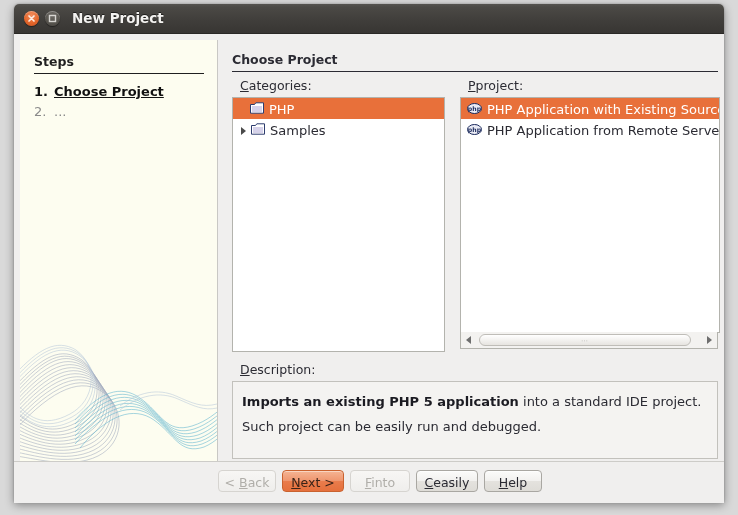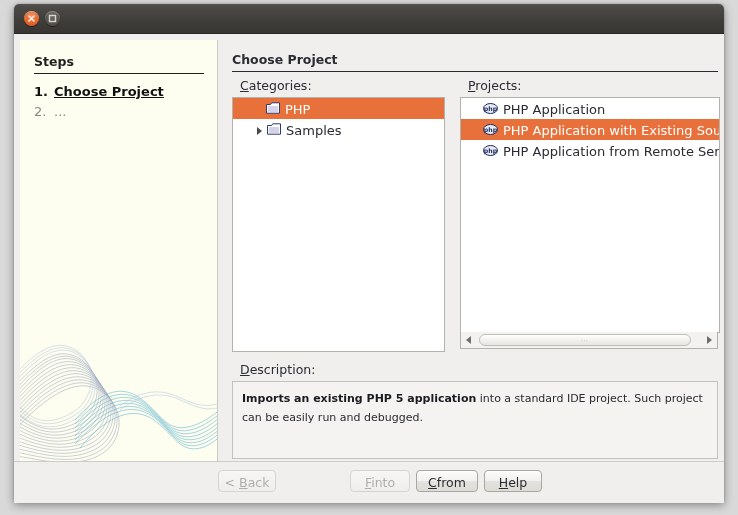--- a/index.html
+++ b/index.html
@@ -119,21 +119,21 @@
     overflow: hidden;
   }
   #categories-box { left: 8px; top: 57px; width: 211px; height: 253px; }
   #projects-box  { left: 236px; top: 57px; width: 258px; height: 234px; }
 
   .lrow {
     position: relative;
     height: 21px; line-height: 21px;
     font-size: 13px; color: #2b2b33;
     white-space: nowrap;
-    padding-left: 22px;
+    padding-left: 6px;
     cursor: default;
   }
   .lrow.sel { background: #e8703a; color: #ffffff; }
 
   .twisty {
     display: inline-block;
     width: 11px; vertical-align: middle;
     margin-right: 1px;
   }
   .twisty i {
@@ -192,21 +192,21 @@
   
   #desc-box {
     position: absolute;
     left: 8px; top: 341px; width: 486px; height: 78px;
     background: #f4f3f1;
     border: 1px solid #c2c1bc;
     box-sizing: border-box;
     padding: 7px 9px;
   }
   #desc-text {
-    font-size: 11px; color: #2b2b33; line-height: 19px;
+    font-size: 13px; color: #2b2b33; line-height: 25px;
   }
   #desc-text b { font-weight: bold; color: #1b1b22; }
 
   
   #btnbar {
     position: absolute;
     left: 0; right: 0; bottom: 0; height: 41px;
     background: #f0efee;
     border-top: 1px solid #cdccc8;
   }
@@ -254,20 +254,21 @@
     <div class="winbtn" id="btn-close">
       <svg width="15" height="15" viewBox="0 0 15 15">
         <path d="M5 5 L10 10 M10 5 L5 10" stroke="#fdece3" stroke-width="1.7" stroke-linecap="round" fill="none"></path>
       </svg>
     </div>
     <div class="winbtn" id="btn-max">
       <svg width="15" height="15" viewBox="0 0 15 15">
         <rect x="4.5" y="4.5" width="6" height="6" stroke="#d8d6d2" stroke-width="1.4" fill="none"></rect>
       </svg>
     </div>
+    <div id="title-text">New Project</div>
   </div>
 
   <div id="content">
 
     <div id="steps-pane">
       <div id="steps-title">Steps</div>
       <div id="steps-rule"></div>
 
       <div class="step-row step-active">
         <span class="step-num">1.</span><span>Choose Project</span>
@@ -328,29 +329,23 @@
           </svg></span><span class="ltext">PHP</span>
         </div>
         <div class="lrow">
           <span class="twisty"><i></i></span><span class="licon"><svg width="14" height="12" viewBox="0 0 14 12">
             <path d="M0.5 2.5 L4.5 2.5 L5.8 0.8 L13.5 0.8 L13.5 11.2 L0.5 11.2 Z" fill="#ffffff" stroke="#2d3c6e" stroke-width="1"></path>
             <path d="M2 4 L12 4 L12 10 L2 10 Z" fill="#d6d2ea"></path>
           </svg></span><span class="ltext">Samples</span>
         </div>
       </div>
 
-      <div class="field-label" style="left:236px; top:38px;"><span class="mn">P</span><span>rojects:</span></div>
+      <div class="field-label" style="left:236px; top:38px;"><span class="mn">P</span><span>project:</span></div>
 
       <div class="listbox" id="projects-box">
-        <div class="lrow">
-          <span class="licon"><svg width="15" height="11" viewBox="0 0 15 11">
-            <ellipse cx="7.5" cy="5.5" rx="7" ry="5" fill="#e9eaf4" stroke="#1b2a5c" stroke-width="1"></ellipse>
-            <text x="7.5" y="8.3" font-family="DejaVu Sans, sans-serif" font-size="6.2" font-weight="bold" fill="#1b2a5c" text-anchor="middle">php</text>
-          </svg></span><span class="ltext">PHP Application</span>
-        </div>
         <div class="lrow sel">
           <span class="licon"><svg width="15" height="11" viewBox="0 0 15 11">
             <ellipse cx="7.5" cy="5.5" rx="7" ry="5" fill="#e9eaf4" stroke="#1b2a5c" stroke-width="1"></ellipse>
             <text x="7.5" y="8.3" font-family="DejaVu Sans, sans-serif" font-size="6.2" font-weight="bold" fill="#1b2a5c" text-anchor="middle">php</text>
           </svg></span><span class="ltext">PHP Application with Existing Sources</span>
         </div>
         <div class="lrow">
           <span class="licon"><svg width="15" height="11" viewBox="0 0 15 11">
             <ellipse cx="7.5" cy="5.5" rx="7" ry="5" fill="#e9eaf4" stroke="#1b2a5c" stroke-width="1"></ellipse>
             <text x="7.5" y="8.3" font-family="DejaVu Sans, sans-serif" font-size="6.2" font-weight="bold" fill="#1b2a5c" text-anchor="middle">php</text>
@@ -374,22 +369,23 @@
 
       <div id="desc-box">
         <div id="desc-text"><b>Imports an existing PHP 5 application</b><span> into a standard IDE project. Such project can be easily run and debugged.</span></div>
       </div>
 
     </div>
 
     <div id="btnbar">
       <div class="btn btn-disabled" id="btn-back"><span>&lt; </span><span class="mn">B</span><span>ack</span></div>
 
+      <div class="btn btn-default" id="btn-next"><span></span><span class="mn">N</span><span>ext &gt;</span></div>
 
       <div class="btn btn-disabled" id="btn-finish"><span></span><span class="mn">F</span><span>into</span></div>
 
-      <div class="btn btn-normal" id="btn-cancel"><span></span><span class="mn">C</span><span>from</span></div>
+      <div class="btn btn-normal" id="btn-cancel"><span></span><span class="mn">C</span><span>easily</span></div>
 
       <div class="btn btn-normal" id="btn-help"><span></span><span class="mn">H</span><span>elp</span></div>
     </div>
 
   </div>
 </div>
 
 </body></html>

